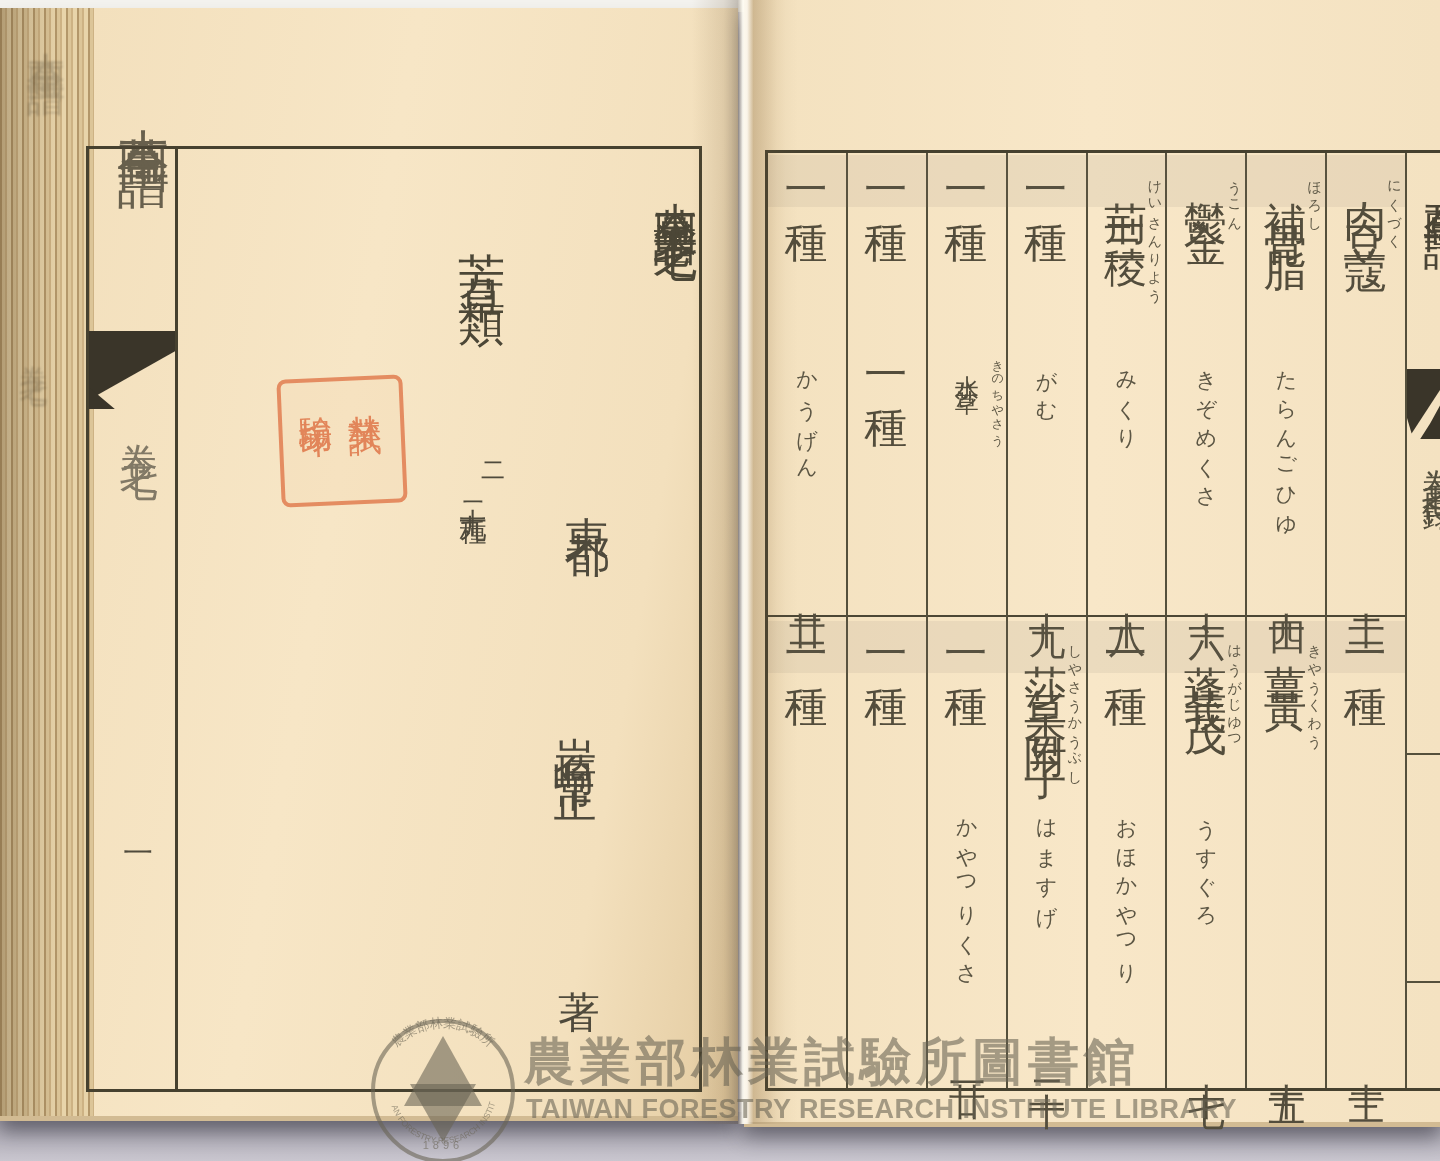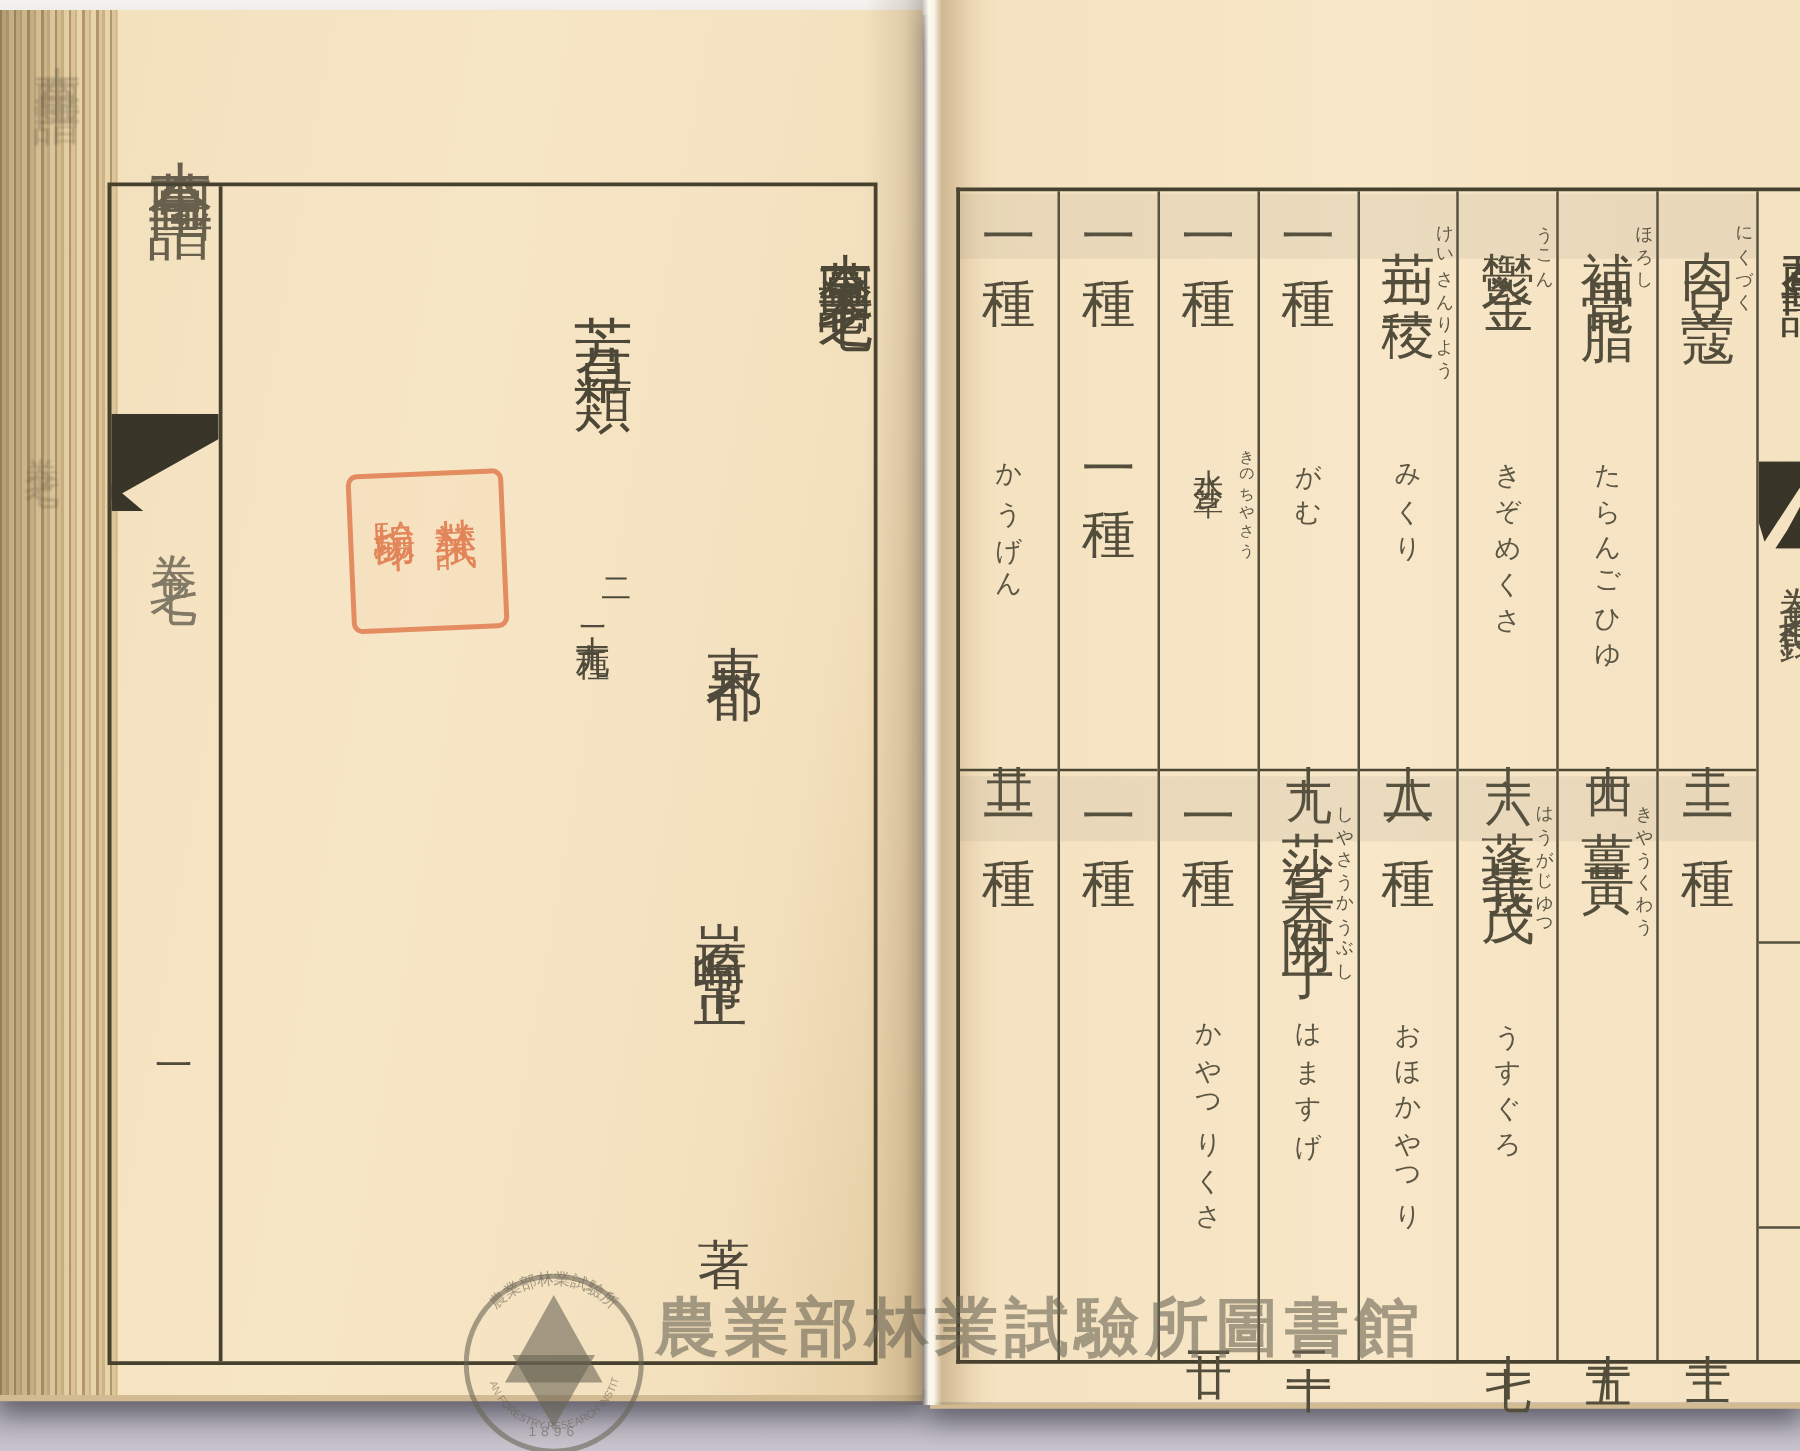--- a/index.html
+++ b/index.html
@@ -282,14 +282,15 @@
       <polygon points="83,134 50,76 116,76" fill="currentColor"></polygon>
       <text font-size="13" fill="currentColor" text-anchor="middle" font-family="DejaVu Serif, serif">
         <textPath href="#arcT" startOffset="50%">農業部林業試驗所</textPath>
       </text>
       <text font-size="8.5" fill="currentColor" text-anchor="middle" font-family="Liberation Sans, sans-serif">
         <textPath href="#arcB" startOffset="50%">TAIWAN FORESTRY RESEARCH INSTITUTE</textPath>
       </text>
       <text x="83" y="141" text-anchor="middle" font-size="11" letter-spacing="4" fill="currentColor" font-family="Liberation Sans, sans-serif">1896</text>
     </svg>
     <div class="wm-cjk">農業部林業試驗所圖書館</div>
+    <div class="wm-latin">TAIWAN FORESTRY RESEARCH INSTITUTE LIBRARY</div>
   </div>
 </div>
 
 </body></html>

